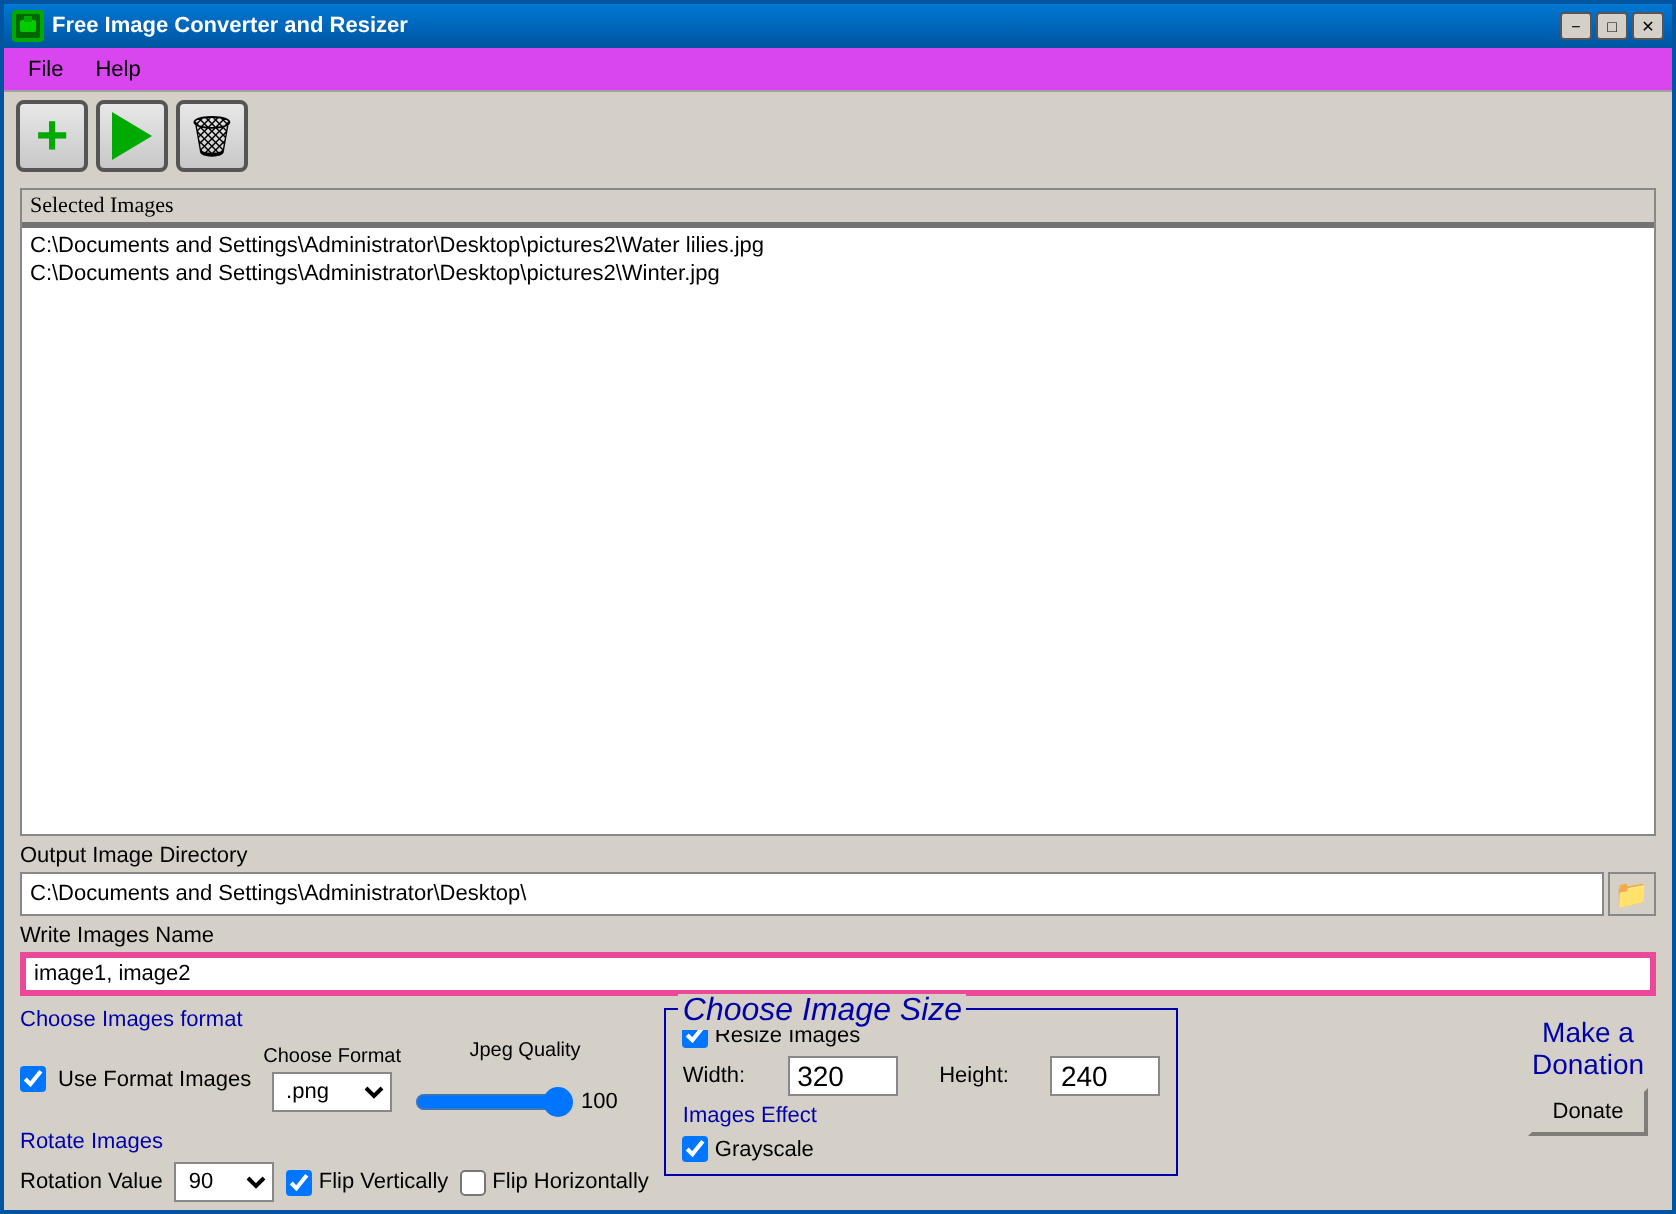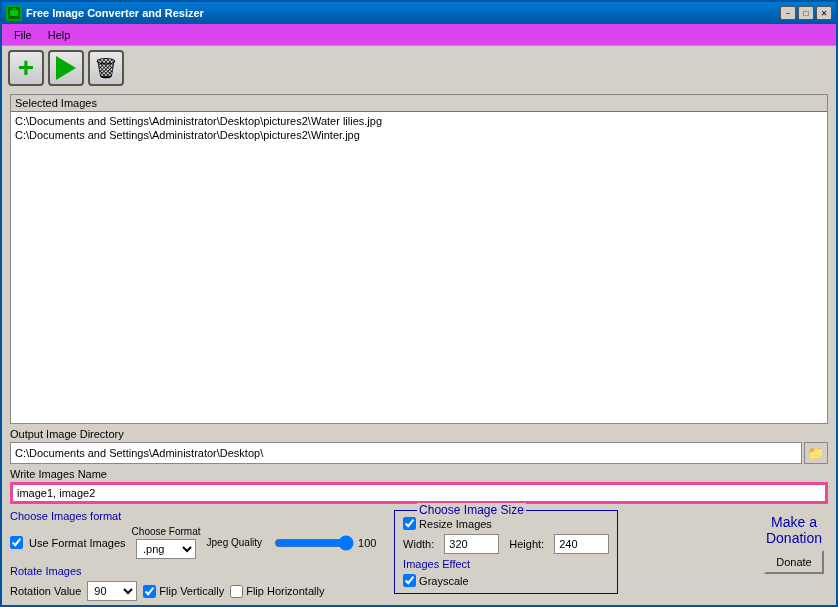--- a/index.html
+++ b/index.html
@@ -143,24 +143,25 @@
       display: flex;
       flex-direction: column;
       border: 1px solid #888;
       background: white;
       margin-bottom: 4px;
       overflow: hidden;
     }
 
     .file-list-header {
       background: #d4d0c8;
-      border-bottom: 1px solid #737373;
+      border-bottom: 3px solid #737373;
       padding: 2px 4px;
       font-size: 11px;
       flex-shrink: 0;
+      font-family: Liberation Serif, serif;
     }
 
     .file-list-body {
       flex: 1;
       overflow-y: auto;
       padding: 2px;
     }
 
     .file-item {
       padding: 1px 2px;
@@ -223,25 +224,26 @@
 
     .options-row {
       display: flex;
       gap: 8px;
       align-items: flex-start;
     }
 
     .options-group-title {
       position: absolute;
       top: -8px;
-      left: 22px;
+      left: 6px;
       background: #d4d0c8;
       padding: 0 2px;
       color: #0000aa;
-      font-size: 12px;
+      font-size: 16px;
+      font-style: italic;
     }
 
     .row {
       display: flex;
       align-items: center;
       gap: 6px;
     }
 
     .checkbox-label {
       display: flex;
@@ -290,31 +292,31 @@
     .image-size-group {
       border: 1px solid #0000aa;
       padding: 6px 8px;
       position: relative;
       min-width: 200px;
     }
 
     .size-fields {
       display: flex;
       align-items: center;
-      gap: 10px;
+      gap: 21px;
       margin-top: 4px;
     }
 
     .size-input {
       width: 55px;
       height: 20px;
       border: 1px solid #888;
       background: white;
       padding: 0 4px;
-      font-size: 11px;
+      font-size: 14px;
     }
 
     .images-effect-section {
       margin-top: 4px;
     }
 
     .donate-section {
       display: flex;
       flex-direction: column;
       align-items: center;
@@ -423,21 +425,21 @@
             <div style="display: flex; flex-direction: column; align-items: center; gap: 2px;">
               <span style="font-size:10px;">Choose Format</span>
               <select class="small-select">
                 <option>.png</option>
                 <option>.jpg</option>
                 <option>.bmp</option>
                 <option>.gif</option>
                 <option>.tiff</option>
               </select>
             </div>
-            <div style="display: flex; flex-direction: row; align-items: center; gap: 12px;">
+            <div style="display: flex; flex-direction: column; align-items: center; gap: 12px;">
               <span style="font-size:10px;">Jpeg Quality</span>
               <div class="slider-container">
                 <input type="range" min="0" max="100" value="100" style="">
                 <span class="slider-value">100</span>
               </div>
             </div>
           </div>
 
           <div class="rotate-section">
             <div class="section-title-blue">Rotate Images</div>

